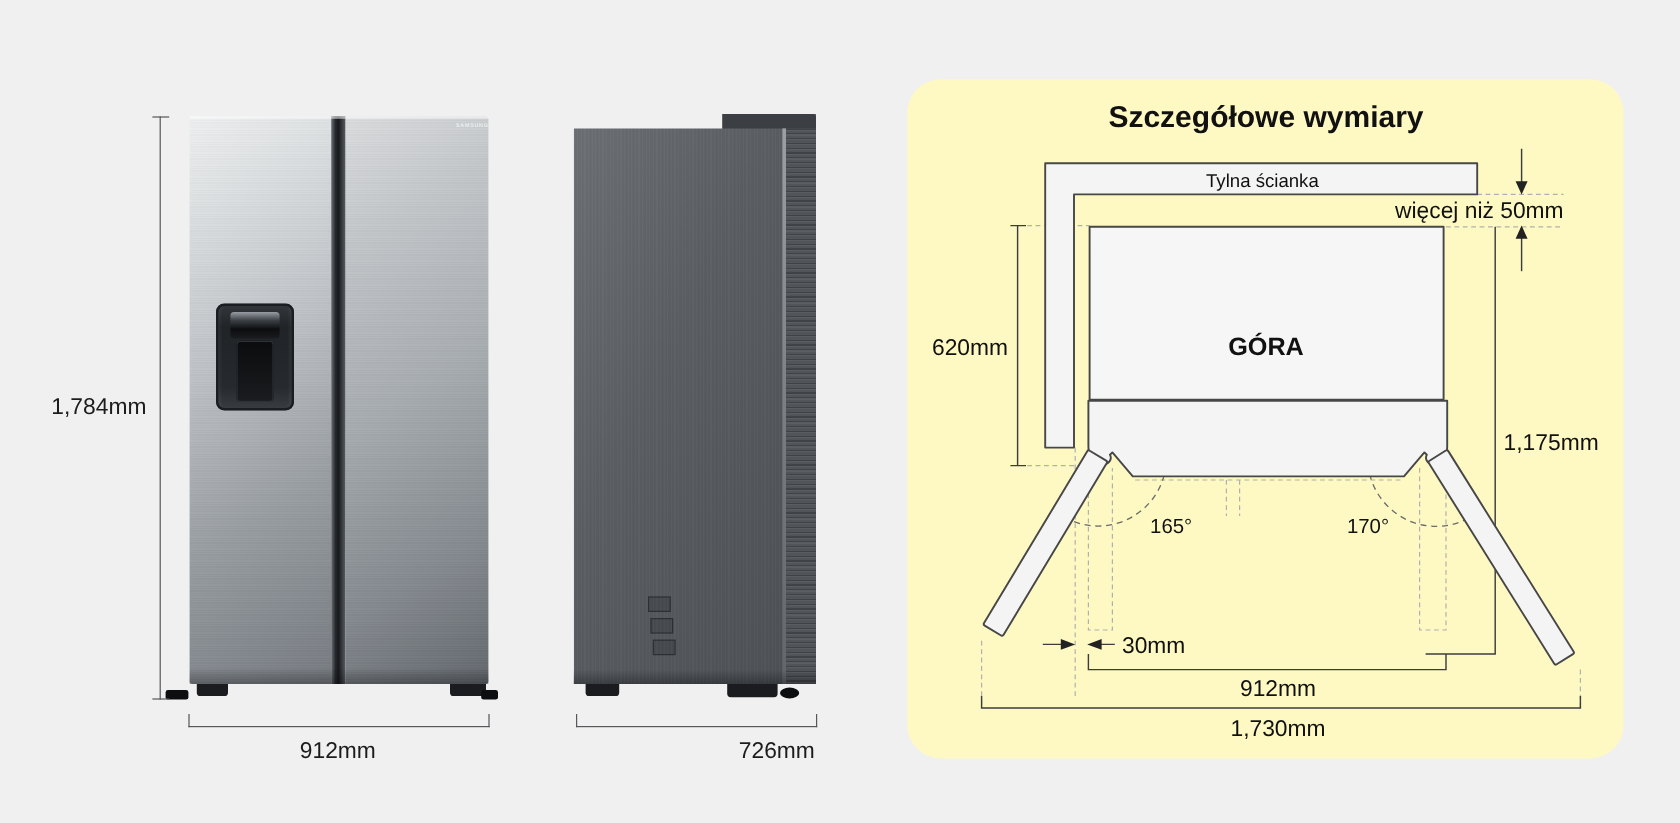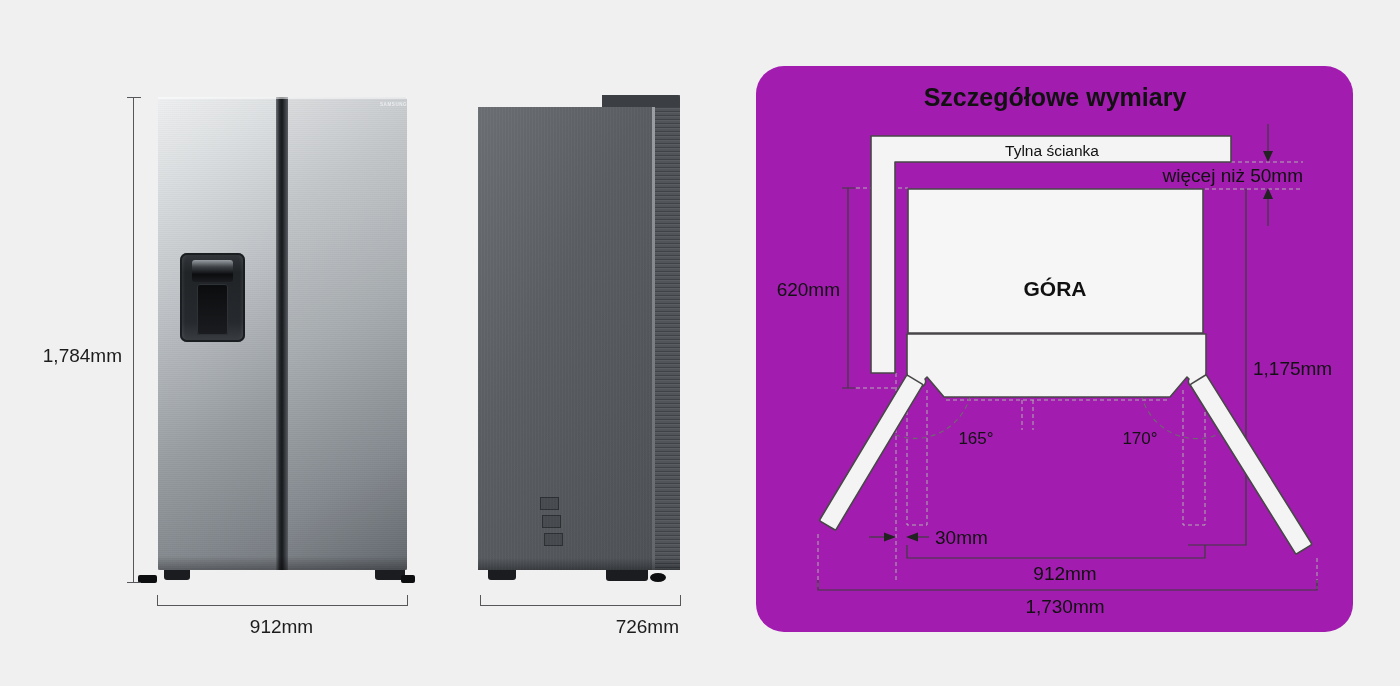--- a/index.html
+++ b/index.html
@@ -48,21 +48,21 @@
     background:linear-gradient(180deg,rgba(0,0,0,0),rgba(0,0,0,.32));}
   .vent{position:absolute;width:17px;height:11px;border:1px solid rgba(20,22,24,.5);background:rgba(0,0,0,.15);}
 
   
   .vline{background:#55575a;width:1px;}
   .htick{background:#55575a;height:1px;}
   .dim-label{color:#1c1c1c;font-size:19px;white-space:nowrap;}
   .bracket-up{border-left:1px solid #55575a;border-right:1px solid #55575a;border-bottom:1px solid #55575a;height:10px;}
 
   
-  .detail-panel{left:756px;top:66px;width:597px;height:566px;background:#a21caf;border-radius:28px;}
+  .detail-panel{left:756px;top:66px;width:597px;height:566px;background:#fef9c3;border-radius:28px;}
 </style>
 </head>
 <body>
 
 <div class="stage">
 
   <div class="abs front-fridge">
     <div class="front-door door-left"></div>
     <div class="door-gap"></div>
     <div class="front-door door-right"></div>
@@ -75,21 +75,21 @@
     <div class="front-bottom-shadow"></div>
     <div class="foot" style="left:6px;top:473px;width:26px;height:10px;"></div>
     <div class="knob" style="left:-20px;top:478px;width:19px;height:8px;"></div>
     <div class="foot" style="left:217px;top:473px;width:30px;height:10px;"></div>
     <div class="knob" style="left:243px;top:478px;width:14px;height:8px;"></div>
   </div>
 
   <div class="abs vline" style="left:133px;top:97px;height:486px;"></div>
   <div class="abs htick" style="left:127px;top:97px;width:14px;"></div>
   <div class="abs htick" style="left:127px;top:582px;width:14px;"></div>
-  <div class="abs dim-label" style="left:18px;top:345px;width:104px;text-align:right;">1,784mm</div>
+  <div class="abs dim-label" style="left:18px;top:329px;width:104px;text-align:right;">1,784mm</div>
 
   <div class="abs bracket-up" style="left:157px;top:595px;width:249px;"></div>
   <div class="abs dim-label" style="left:157px;top:616px;width:249px;text-align:center;">912mm</div>
 
   <div class="abs side-fridge">
     <div class="side-body"></div>
     <div class="side-door-cap"></div>
     <div class="side-hinge-gap"></div>
     <div class="side-door-edge"></div>
     <div class="vent" style="left:62px;top:402px;"></div>

